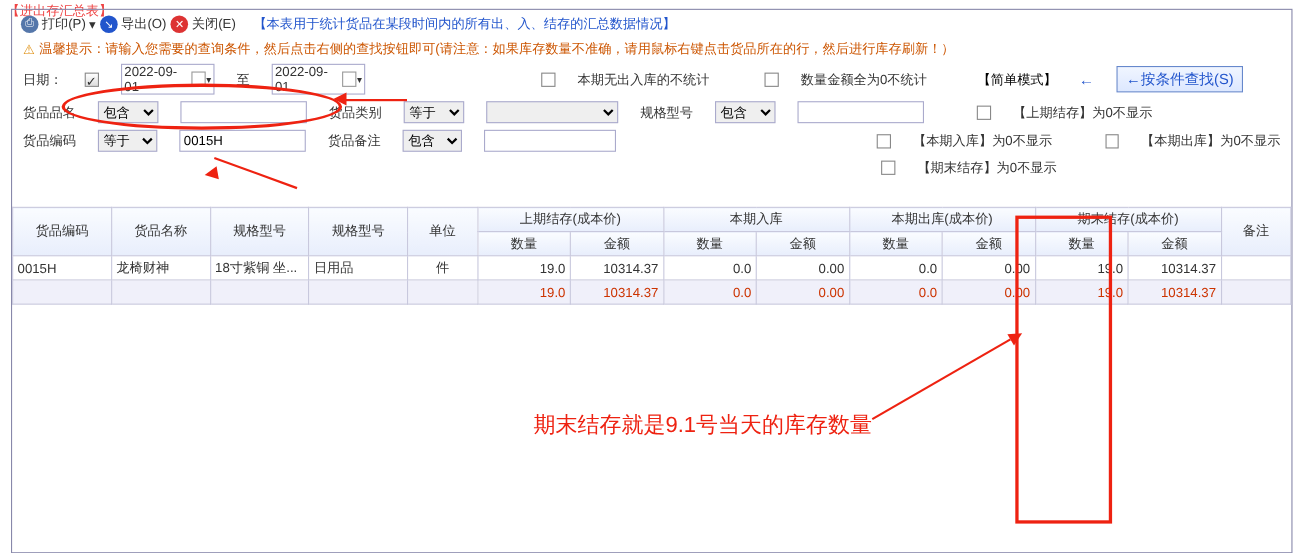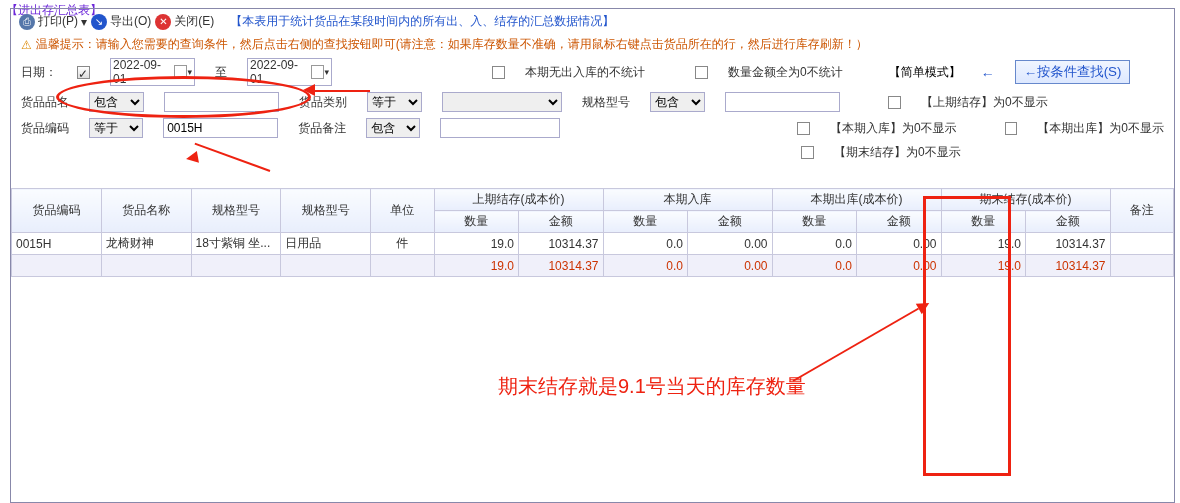--- a/index.html
+++ b/index.html
@@ -1,18 +1,18 @@
 <!DOCTYPE html>
 <html><head>
 <meta charset="utf-8">
 <style>
 * { box-sizing: border-box; margin: 0; padding: 0; }
 body { font-family: "Microsoft YaHei", SimSun, Arial, sans-serif; font-size: 12px; background: #fff; color: #333; width: 1180px; height: 503px; position: relative; overflow: hidden; }
 .container { border: 1px solid #88a; position: absolute; left: 10px; top: 8px; right: 5px; bottom: 0; }
-.title-text { color: #6d28d9; font-size: 12px; padding: 2px 6px; }
+.title-text { color: #ef4444; font-size: 12px; padding: 2px 6px; }
 .toolbar { display: flex; align-items: center; gap: 4px; padding: 4px 8px; }
 .toolbar-btn { display: flex; align-items: center; gap: 3px; cursor: pointer; font-size: 12px; }
 .icon-circle { width: 16px; height: 16px; border-radius: 50%; display: inline-flex; align-items: center; justify-content: center; font-size: 10px; color: #fff; }
 .icon-printer { background: #5577aa; }
 .icon-export { background: #2255cc; }
 .icon-close { background: #dd3333; }
 .note-blue { color: #2255cc; }
 .hint-line { padding: 2px 10px; display: flex; align-items: center; gap: 4px; }
 .filter-row { display: flex; align-items: center; gap: 20px; padding: 3px 10px; flex-wrap: nowrap; }
 .label { font-size: 12px; white-space: nowrap; }
@@ -213,13 +213,13 @@
 <div class="red-line" style="left:370px; top:90px; width:60px; transform:rotate(180deg);"></div>
 <div class="red-arrowhead" style="left:303px; top:84px; border-width:6px 12px 6px 0; border-color:transparent #e21 transparent transparent;"></div>
 
 <div class="red-line" style="left:270px; top:170px; width:80px; transform:rotate(200deg);"></div>
 <div class="red-arrowhead" style="left:186px; top:152px; border-width:6px 12px 6px 0; border-color:transparent #e21 transparent transparent; transform:rotate(-10deg);"></div>
 
 <div class="red-rect" style="left:923px; top:196px; width:88px; height:280px;"></div>
 <div class="red-line" style="left:793px; top:380px; width:145px; transform:rotate(-30deg);"></div>
 <div class="red-arrowhead" style="left:918px; top:300px; border-width:6px 0 6px 12px; border-color:transparent transparent transparent #e21; transform:rotate(-30deg);"></div>
 
-<div class="red-text" style="left:498px; top:373px;">期末结存就是9.1号当天的库存数量</div>
+<div class="red-text" style="left:485px; top:373px;">期末结存就是9.1号当天的库存数量</div>
 
 </body></html>

